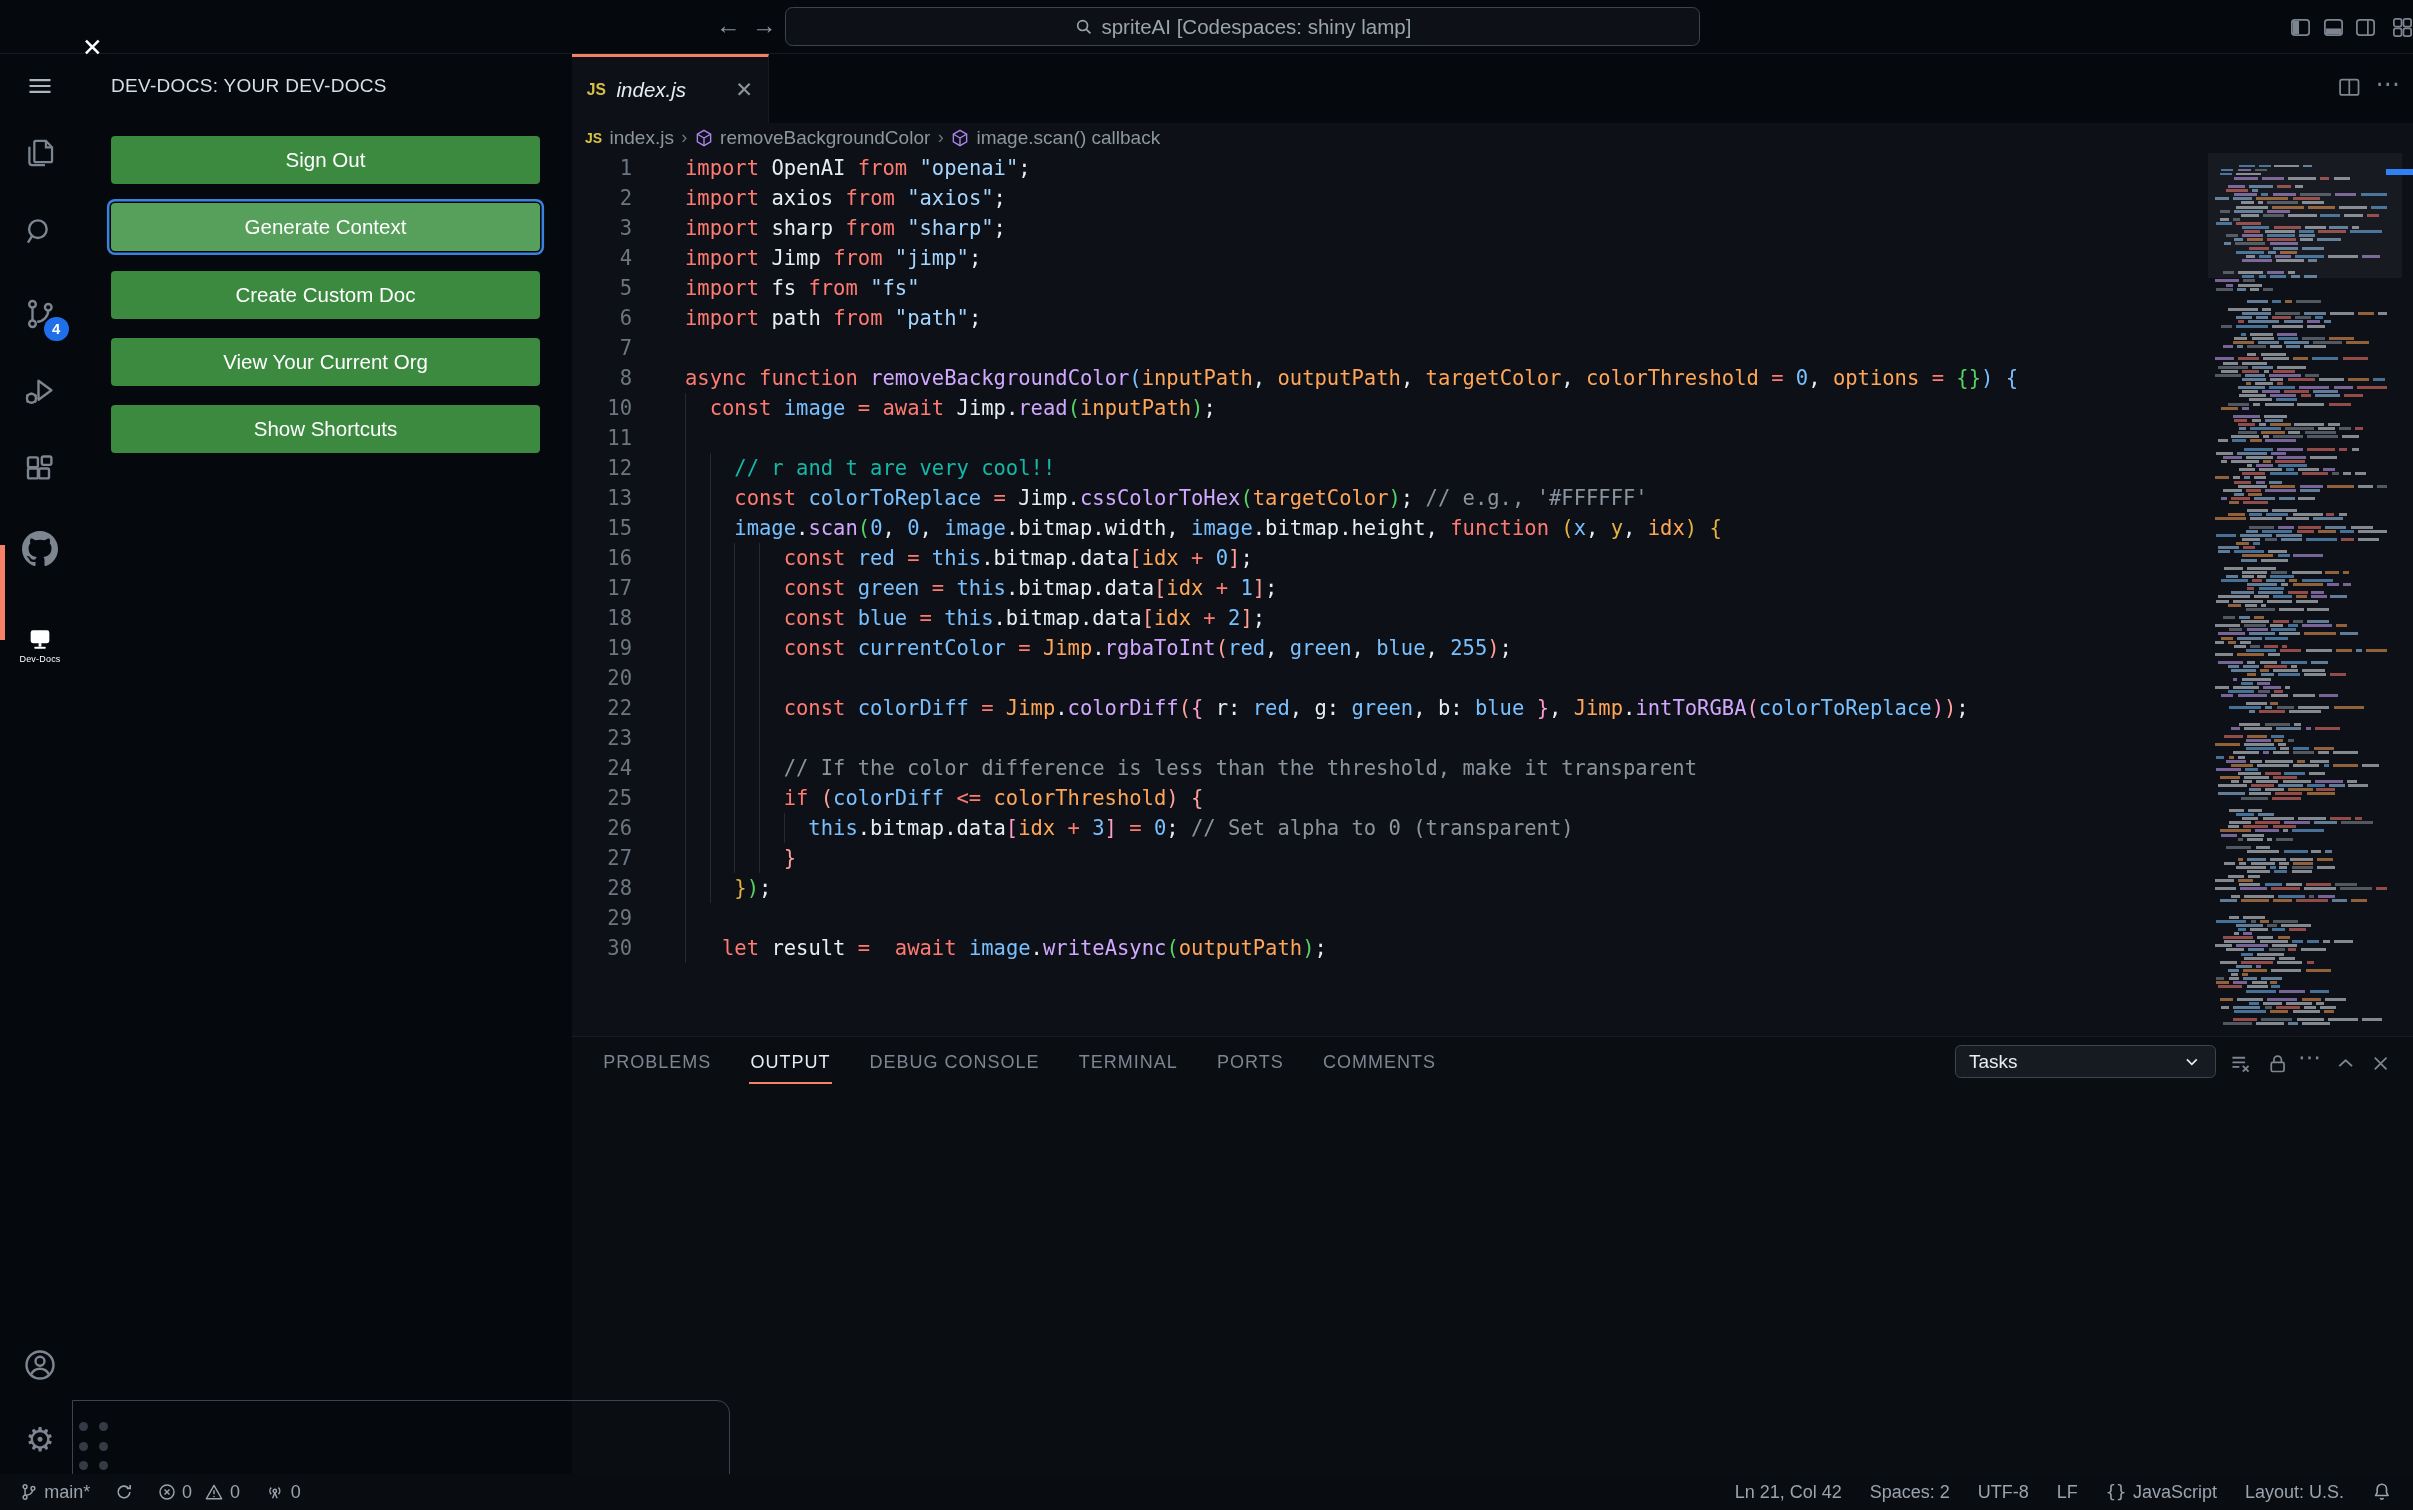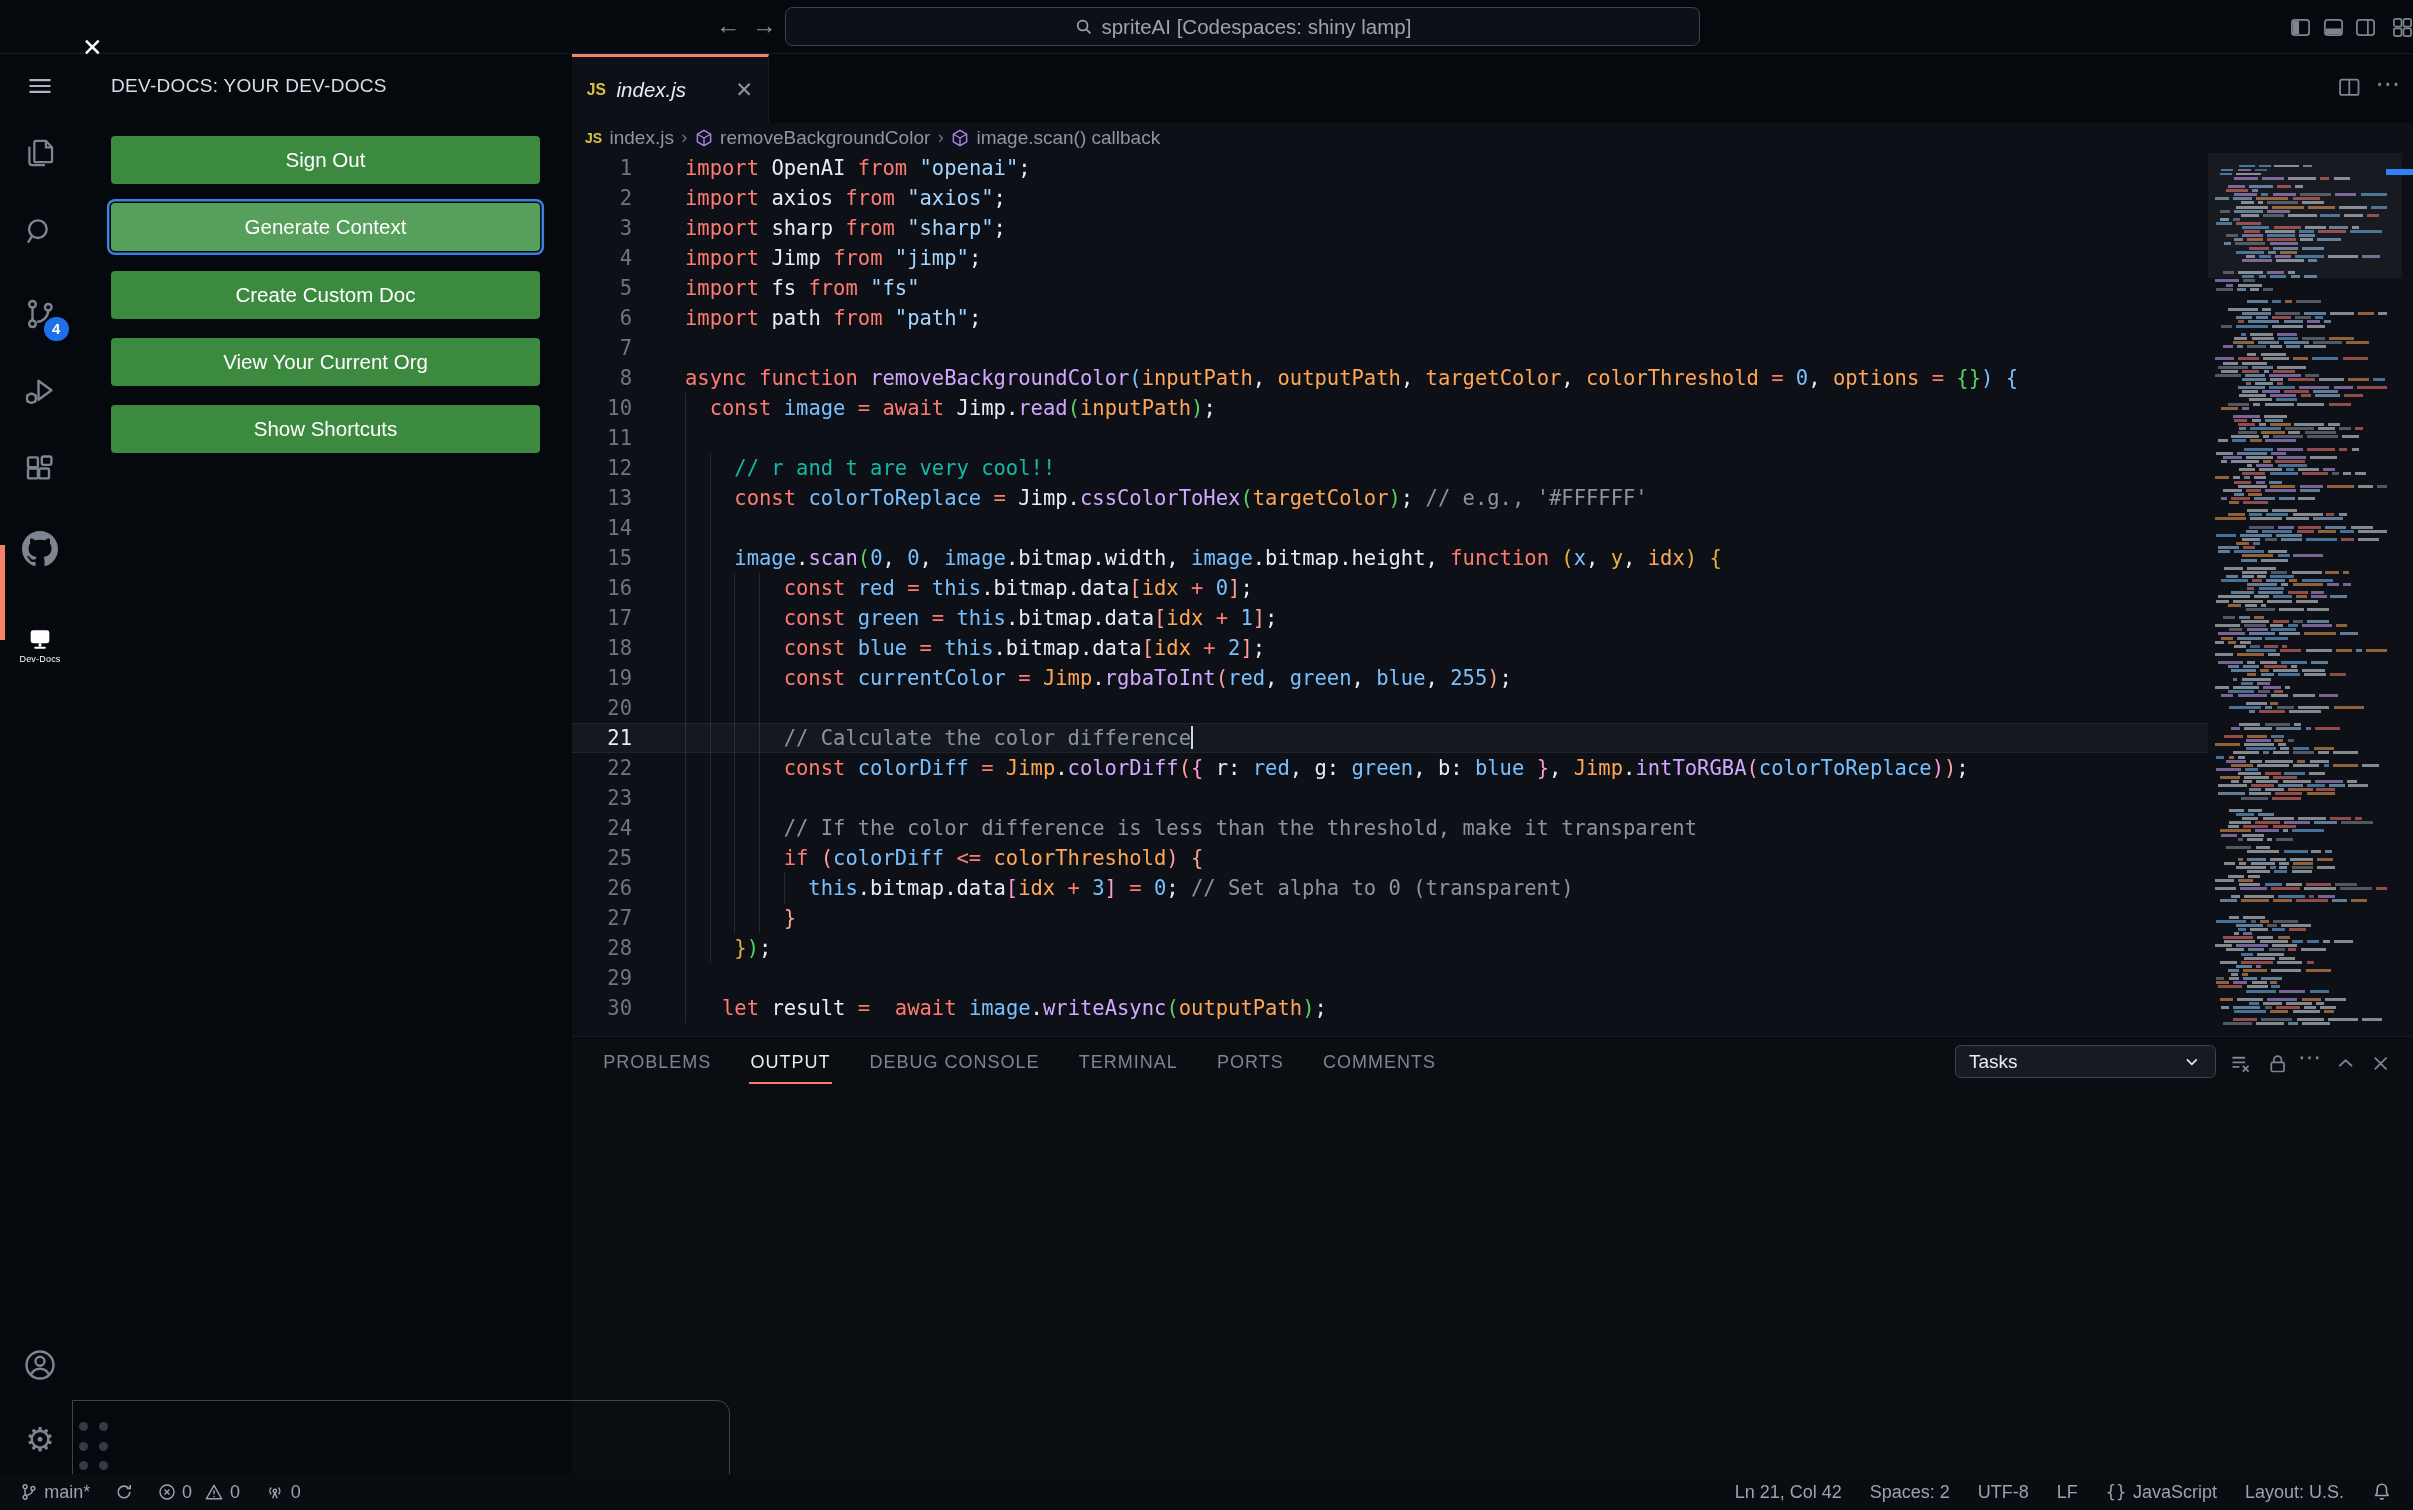--- a/index.html
+++ b/index.html
@@ -262,28 +262,26 @@
       <div class="cl"><span class="ln">3</span><span class="lc"><span style="color: rgb(255, 123, 114);">import </span><span style="color: rgb(230, 237, 243);">sharp </span><span style="color: rgb(255, 123, 114);">from </span><span style="color: rgb(165, 214, 255);">"sharp"</span><span style="color: rgb(230, 237, 243);">;</span></span></div>
       <div class="cl"><span class="ln">4</span><span class="lc"><span style="color: rgb(255, 123, 114);">import </span><span style="color: rgb(230, 237, 243);">Jimp </span><span style="color: rgb(255, 123, 114);">from </span><span style="color: rgb(165, 214, 255);">"jimp"</span><span style="color: rgb(230, 237, 243);">;</span></span></div>
       <div class="cl"><span class="ln">5</span><span class="lc"><span style="color: rgb(255, 123, 114);">import </span><span style="color: rgb(230, 237, 243);">fs </span><span style="color: rgb(255, 123, 114);">from </span><span style="color: rgb(165, 214, 255);">"fs"</span></span></div>
       <div class="cl"><span class="ln">6</span><span class="lc"><span style="color: rgb(255, 123, 114);">import </span><span style="color: rgb(230, 237, 243);">path </span><span style="color: rgb(255, 123, 114);">from </span><span style="color: rgb(165, 214, 255);">"path"</span><span style="color: rgb(230, 237, 243);">;</span></span></div>
       <div class="cl"><span class="ln">7</span><span class="lc"></span></div>
       <div class="cl"><span class="ln">8</span><span class="lc"><span style="color: rgb(255, 123, 114);">async </span><span style="color: rgb(255, 123, 114);">function </span><span style="color: rgb(210, 168, 255);">removeBackgroundColor</span><span style="color: rgb(121, 192, 255);">(</span><span style="color: rgb(255, 166, 87);">inputPath</span><span style="color: rgb(230, 237, 243);">, </span><span style="color: rgb(255, 166, 87);">outputPath</span><span style="color: rgb(230, 237, 243);">, </span><span style="color: rgb(255, 166, 87);">targetColor</span><span style="color: rgb(230, 237, 243);">, </span><span style="color: rgb(255, 166, 87);">colorThreshold </span><span style="color: rgb(255, 123, 114);">= </span><span style="color: rgb(121, 192, 255);">0</span><span style="color: rgb(230, 237, 243);">, </span><span style="color: rgb(255, 166, 87);">options </span><span style="color: rgb(255, 123, 114);">= </span><span style="color: rgb(86, 211, 100);">{}</span><span style="color: rgb(121, 192, 255);">) </span><span style="color: rgb(121, 192, 255);">{</span></span></div>
       <div class="cl"><span class="ln">10</span><span class="lc"><span class="g"></span><span style="color: rgb(255, 123, 114);">const </span><span style="color: rgb(121, 192, 255);">image </span><span style="color: rgb(255, 123, 114);">= </span><span style="color: rgb(255, 123, 114);">await </span><span style="color: rgb(230, 237, 243);">Jimp</span><span style="color: rgb(230, 237, 243);">.</span><span style="color: rgb(210, 168, 255);">read</span><span style="color: rgb(86, 211, 100);">(</span><span style="color: rgb(255, 166, 87);">inputPath</span><span style="color: rgb(86, 211, 100);">)</span><span style="color: rgb(230, 237, 243);">;</span></span></div>
       <div class="cl"><span class="ln">11</span><span class="lc"><span class="g"></span></span></div>
       <div class="cl"><span class="ln">12</span><span class="lc"><span class="g"></span><span class="g"></span><span style="color: #14b8a6;">// r and t are very cool!!</span></span></div>
       <div class="cl"><span class="ln">13</span><span class="lc"><span class="g"></span><span class="g"></span><span style="color: rgb(255, 123, 114);">const </span><span style="color: rgb(121, 192, 255);">colorToReplace </span><span style="color: rgb(255, 123, 114);">= </span><span style="color: rgb(230, 237, 243);">Jimp</span><span style="color: rgb(230, 237, 243);">.</span><span style="color: rgb(210, 168, 255);">cssColorToHex</span><span style="color: rgb(86, 211, 100);">(</span><span style="color: rgb(255, 166, 87);">targetColor</span><span style="color: rgb(86, 211, 100);">)</span><span style="color: rgb(230, 237, 243);">; </span><span style="color: rgb(139, 148, 158);">// e.g., '#FFFFFF'</span></span></div>
-      <div class="cl"><span class="ln">14</span><span class="lc"><span class="g"></span><span class="g"></span></span></div>
       <div class="cl"><span class="ln">15</span><span class="lc"><span class="g"></span><span class="g"></span><span style="color: rgb(121, 192, 255);">image</span><span style="color: rgb(230, 237, 243);">.</span><span style="color: rgb(210, 168, 255);">scan</span><span style="color: rgb(86, 211, 100);">(</span><span style="color: rgb(121, 192, 255);">0</span><span style="color: rgb(230, 237, 243);">, </span><span style="color: rgb(121, 192, 255);">0</span><span style="color: rgb(230, 237, 243);">, </span><span style="color: rgb(121, 192, 255);">image</span><span style="color: rgb(230, 237, 243);">.bitmap.width</span><span style="color: rgb(230, 237, 243);">, </span><span style="color: rgb(121, 192, 255);">image</span><span style="color: rgb(230, 237, 243);">.bitmap.height</span><span style="color: rgb(230, 237, 243);">, </span><span style="color: rgb(255, 123, 114);">function </span><span style="color: rgb(227, 179, 65);">(</span><span style="color: rgb(121, 192, 255);">x</span><span style="color: rgb(230, 237, 243);">, </span><span style="color: rgb(227, 179, 65);">y</span><span style="color: rgb(230, 237, 243);">, </span><span style="color: rgb(255, 166, 87);">idx</span><span style="color: rgb(227, 179, 65);">) </span><span style="color: rgb(227, 179, 65);">{</span></span></div>
       <div class="cl"><span class="ln">16</span><span class="lc"><span class="g"></span><span class="g"></span><span class="g"></span><span class="g"></span><span style="color: rgb(255, 123, 114);">const </span><span style="color: rgb(121, 192, 255);">red </span><span style="color: rgb(255, 123, 114);">= </span><span style="color: rgb(121, 192, 255);">this</span><span style="color: rgb(230, 237, 243);">.bitmap.data</span><span style="color: rgb(255, 161, 152);">[</span><span style="color: rgb(255, 166, 87);">idx </span><span style="color: rgb(255, 123, 114);">+ </span><span style="color: rgb(121, 192, 255);">0</span><span style="color: rgb(255, 161, 152);">]</span><span style="color: rgb(230, 237, 243);">;</span></span></div>
       <div class="cl"><span class="ln">17</span><span class="lc"><span class="g"></span><span class="g"></span><span class="g"></span><span class="g"></span><span style="color: rgb(255, 123, 114);">const </span><span style="color: rgb(121, 192, 255);">green </span><span style="color: rgb(255, 123, 114);">= </span><span style="color: rgb(121, 192, 255);">this</span><span style="color: rgb(230, 237, 243);">.bitmap.data</span><span style="color: rgb(255, 161, 152);">[</span><span style="color: rgb(255, 166, 87);">idx </span><span style="color: rgb(255, 123, 114);">+ </span><span style="color: rgb(121, 192, 255);">1</span><span style="color: rgb(255, 161, 152);">]</span><span style="color: rgb(230, 237, 243);">;</span></span></div>
       <div class="cl"><span class="ln">18</span><span class="lc"><span class="g"></span><span class="g"></span><span class="g"></span><span class="g"></span><span style="color: rgb(255, 123, 114);">const </span><span style="color: rgb(121, 192, 255);">blue </span><span style="color: rgb(255, 123, 114);">= </span><span style="color: rgb(121, 192, 255);">this</span><span style="color: rgb(230, 237, 243);">.bitmap.data</span><span style="color: rgb(255, 161, 152);">[</span><span style="color: rgb(255, 166, 87);">idx </span><span style="color: rgb(255, 123, 114);">+ </span><span style="color: rgb(121, 192, 255);">2</span><span style="color: rgb(255, 161, 152);">]</span><span style="color: rgb(230, 237, 243);">;</span></span></div>
       <div class="cl"><span class="ln">19</span><span class="lc"><span class="g"></span><span class="g"></span><span class="g"></span><span class="g"></span><span style="color: rgb(255, 123, 114);">const </span><span style="color: rgb(121, 192, 255);">currentColor </span><span style="color: rgb(255, 123, 114);">= </span><span style="color: rgb(255, 166, 87);">Jimp</span><span style="color: rgb(230, 237, 243);">.</span><span style="color: rgb(210, 168, 255);">rgbaToInt</span><span style="color: rgb(255, 161, 152);">(</span><span style="color: rgb(121, 192, 255);">red</span><span style="color: rgb(230, 237, 243);">, </span><span style="color: rgb(121, 192, 255);">green</span><span style="color: rgb(230, 237, 243);">, </span><span style="color: rgb(121, 192, 255);">blue</span><span style="color: rgb(230, 237, 243);">, </span><span style="color: rgb(121, 192, 255);">255</span><span style="color: rgb(255, 161, 152);">)</span><span style="color: rgb(230, 237, 243);">;</span></span></div>
       <div class="cl"><span class="ln">20</span><span class="lc"><span class="g"></span><span class="g"></span><span class="g"></span><span class="g"></span></span></div>
-      <div class="cl cur"><span class="ln">21</span><span class="lc"><span class="g"></span><span class="g"></span><span class="g"></span><span class="g"></span><span style="color: rgb(139, 148, 158);">// Calculate the color difference</span><span class="caret"></span></span></div>
       <div class="cl"><span class="ln">22</span><span class="lc"><span class="g"></span><span class="g"></span><span class="g"></span><span class="g"></span><span style="color: rgb(255, 123, 114);">const </span><span style="color: rgb(121, 192, 255);">colorDiff </span><span style="color: rgb(255, 123, 114);">= </span><span style="color: rgb(255, 166, 87);">Jimp</span><span style="color: rgb(230, 237, 243);">.</span><span style="color: rgb(210, 168, 255);">colorDiff</span><span style="color: rgb(255, 161, 152);">(</span><span style="color: rgb(255, 155, 206);">{</span><span style="color: rgb(230, 237, 243);"> r: </span><span style="color: rgb(121, 192, 255);">red</span><span style="color: rgb(230, 237, 243);">, g: </span><span style="color: rgb(121, 192, 255);">green</span><span style="color: rgb(230, 237, 243);">, b: </span><span style="color: rgb(121, 192, 255);">blue </span><span style="color: rgb(255, 155, 206);">}</span><span style="color: rgb(230, 237, 243);">, </span><span style="color: rgb(255, 166, 87);">Jimp</span><span style="color: rgb(230, 237, 243);">.</span><span style="color: rgb(210, 168, 255);">intToRGBA</span><span style="color: rgb(255, 155, 206);">(</span><span style="color: rgb(121, 192, 255);">colorToReplace</span><span style="color: rgb(255, 155, 206);">)</span><span style="color: rgb(255, 161, 152);">)</span><span style="color: rgb(230, 237, 243);">;</span></span></div>
       <div class="cl"><span class="ln">23</span><span class="lc"><span class="g"></span><span class="g"></span><span class="g"></span><span class="g"></span></span></div>
       <div class="cl"><span class="ln">24</span><span class="lc"><span class="g"></span><span class="g"></span><span class="g"></span><span class="g"></span><span style="color: rgb(139, 148, 158);">// If the color difference is less than the threshold, make it transparent</span></span></div>
       <div class="cl"><span class="ln">25</span><span class="lc"><span class="g"></span><span class="g"></span><span class="g"></span><span class="g"></span><span style="color: rgb(255, 123, 114);">if </span><span style="color: rgb(255, 161, 152);">(</span><span style="color: rgb(121, 192, 255);">colorDiff </span><span style="color: rgb(255, 123, 114);">&lt;= </span><span style="color: rgb(255, 166, 87);">colorThreshold</span><span style="color: rgb(255, 161, 152);">) </span><span style="color: rgb(255, 161, 152);">{</span></span></div>
       <div class="cl"><span class="ln">26</span><span class="lc"><span class="g"></span><span class="g"></span><span class="g"></span><span class="g"></span><span class="g"></span><span style="color: rgb(121, 192, 255);">this</span><span style="color: rgb(230, 237, 243);">.bitmap.data</span><span style="color: rgb(255, 155, 206);">[</span><span style="color: rgb(255, 166, 87);">idx </span><span style="color: rgb(255, 123, 114);">+ </span><span style="color: rgb(121, 192, 255);">3</span><span style="color: rgb(255, 155, 206);">]</span><span style="color: rgb(230, 237, 243);"> </span><span style="color: rgb(255, 123, 114);">= </span><span style="color: rgb(121, 192, 255);">0</span><span style="color: rgb(230, 237, 243);">; </span><span style="color: rgb(139, 148, 158);">// Set alpha to 0 (transparent)</span></span></div>
       <div class="cl"><span class="ln">27</span><span class="lc"><span class="g"></span><span class="g"></span><span class="g"></span><span class="g"></span><span style="color: rgb(255, 161, 152);">}</span></span></div>
       <div class="cl"><span class="ln">28</span><span class="lc"><span class="g"></span><span class="g"></span><span style="color: rgb(227, 179, 65);">}</span><span style="color: rgb(86, 211, 100);">)</span><span style="color: rgb(230, 237, 243);">;</span></span></div>
       <div class="cl"><span class="ln">29</span><span class="lc"><span class="g"></span></span></div>
       <div class="cl"><span class="ln">30</span><span class="lc"><span class="g"></span> <span style="color: rgb(255, 123, 114);">let </span><span style="color: rgb(230, 237, 243);">result </span><span style="color: rgb(255, 123, 114);">=  </span><span style="color: rgb(255, 123, 114);">await </span><span style="color: rgb(121, 192, 255);">image</span><span style="color: rgb(230, 237, 243);">.</span><span style="color: rgb(210, 168, 255);">writeAsync</span><span style="color: rgb(86, 211, 100);">(</span><span style="color: rgb(255, 166, 87);">outputPath</span><span style="color: rgb(86, 211, 100);">)</span><span style="color: rgb(230, 237, 243);">;</span></span></div>
     </div>

